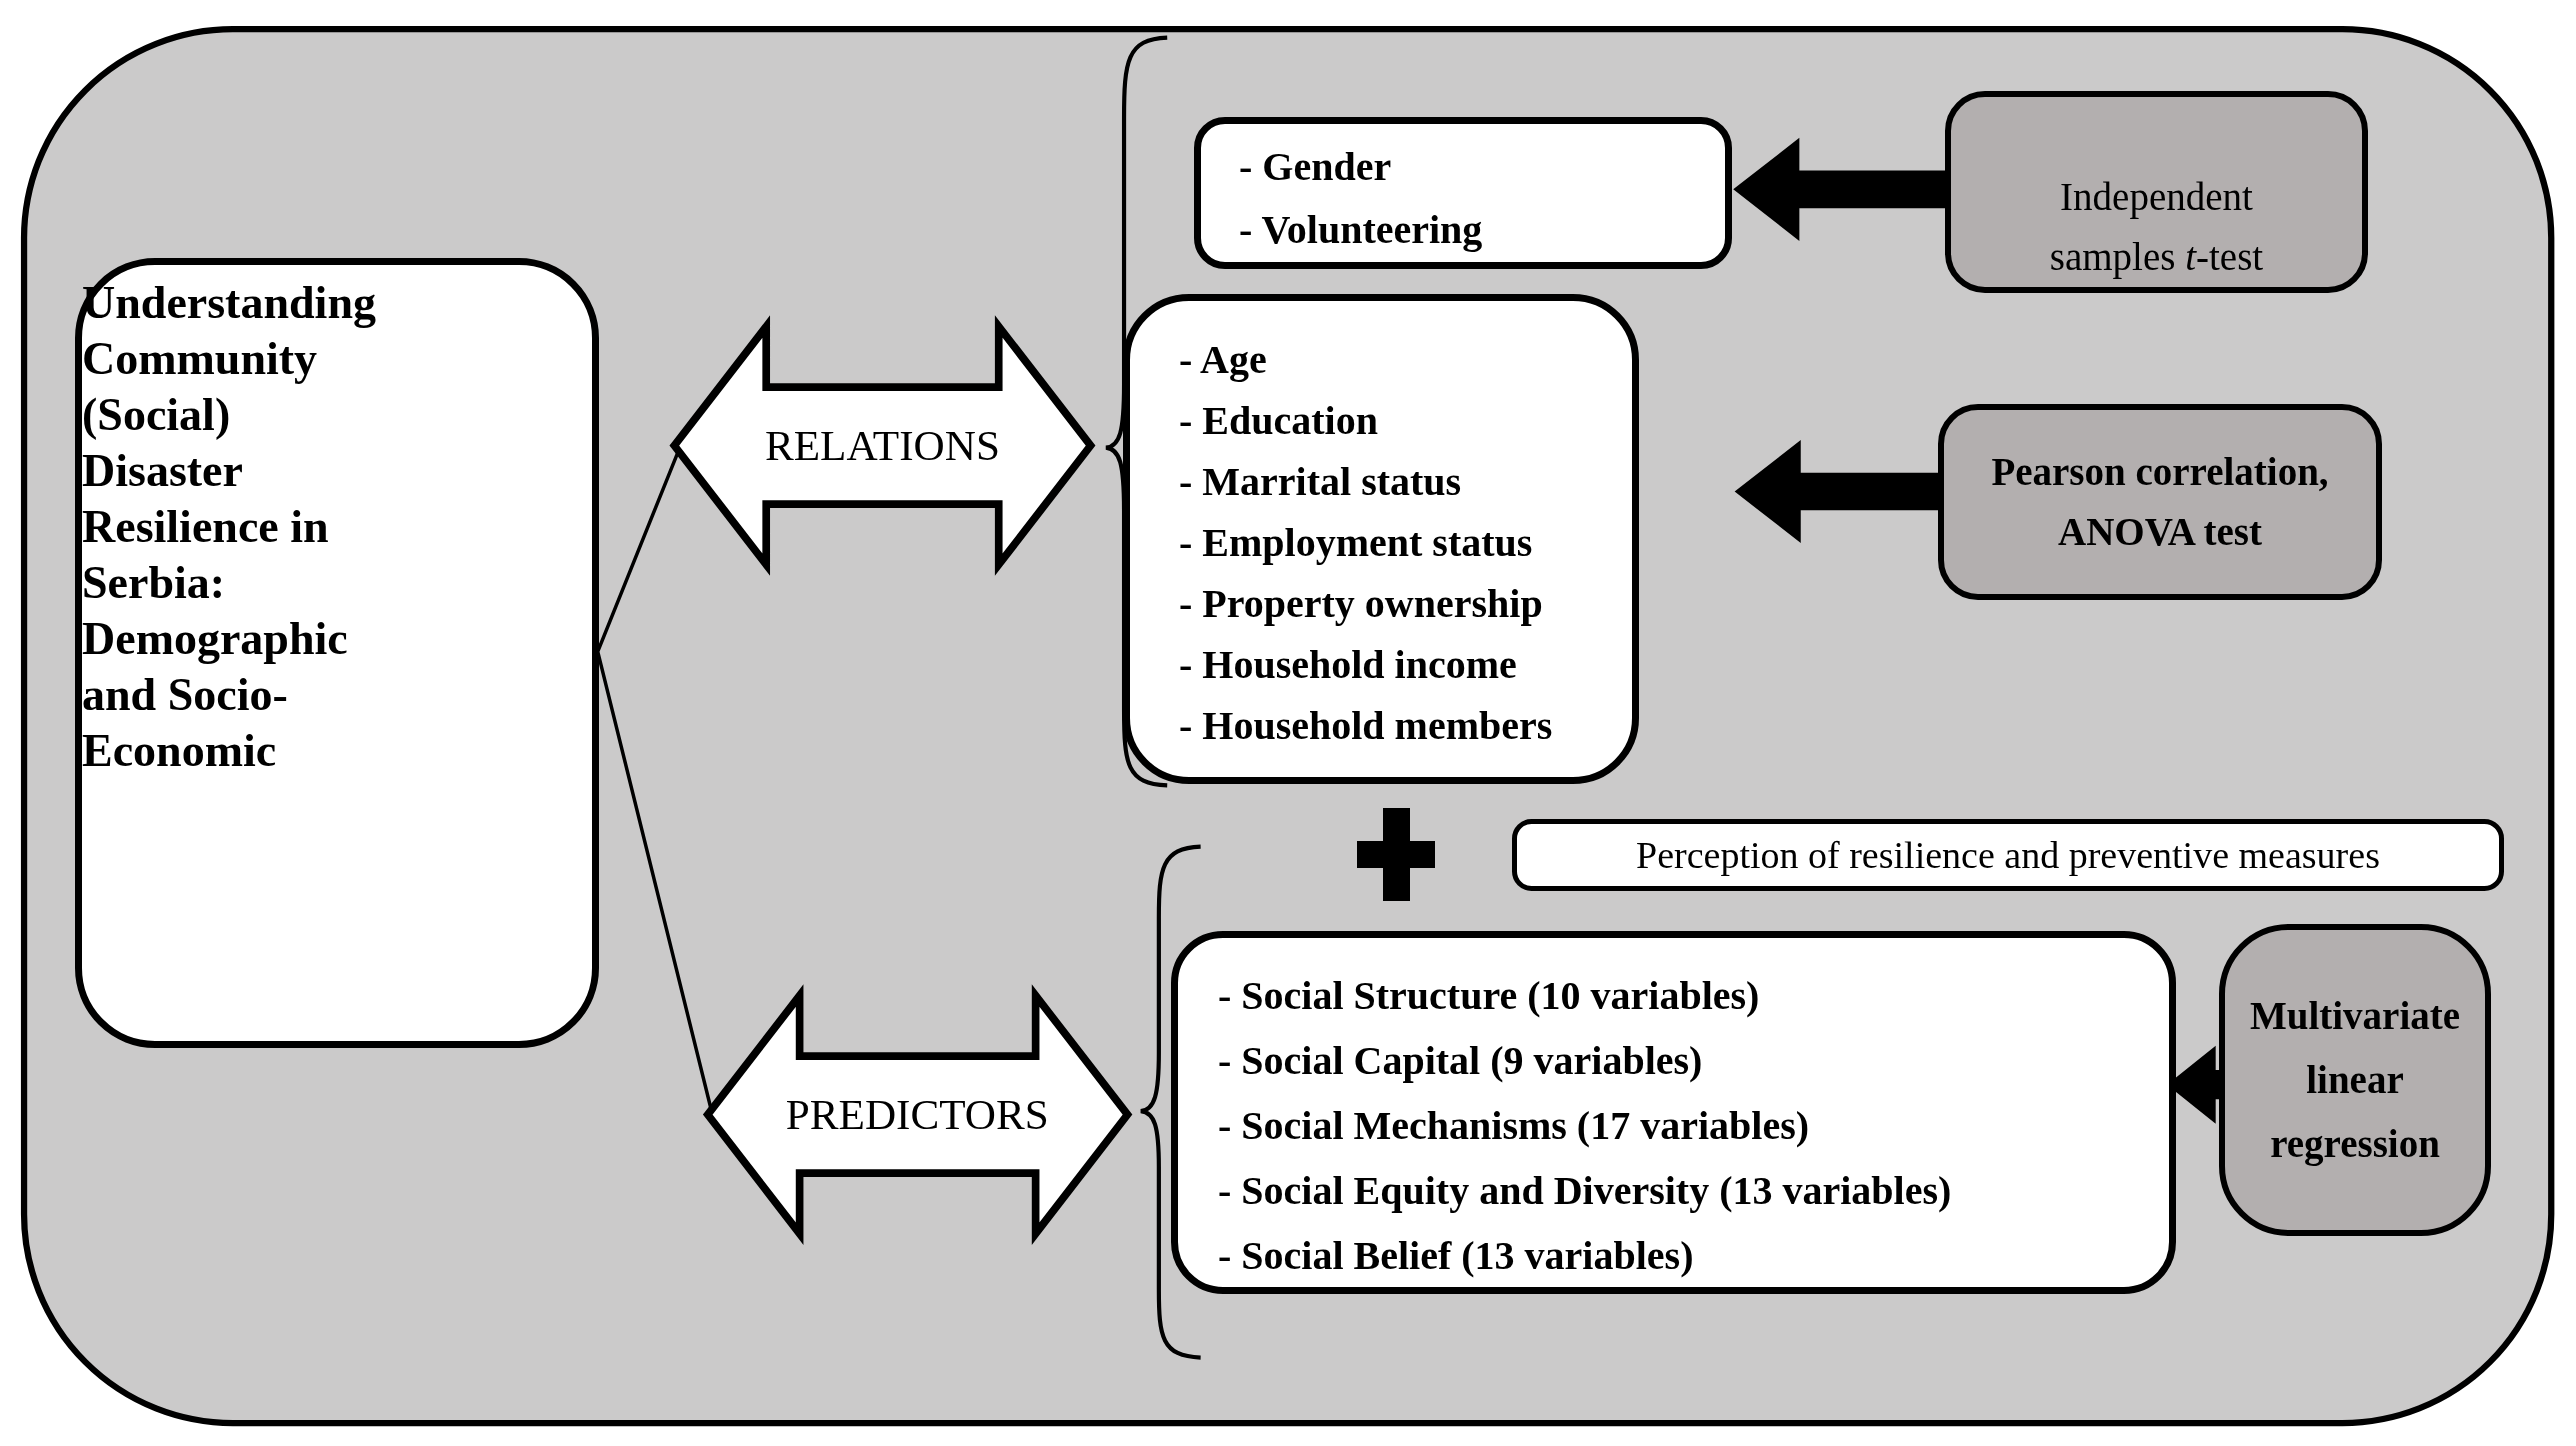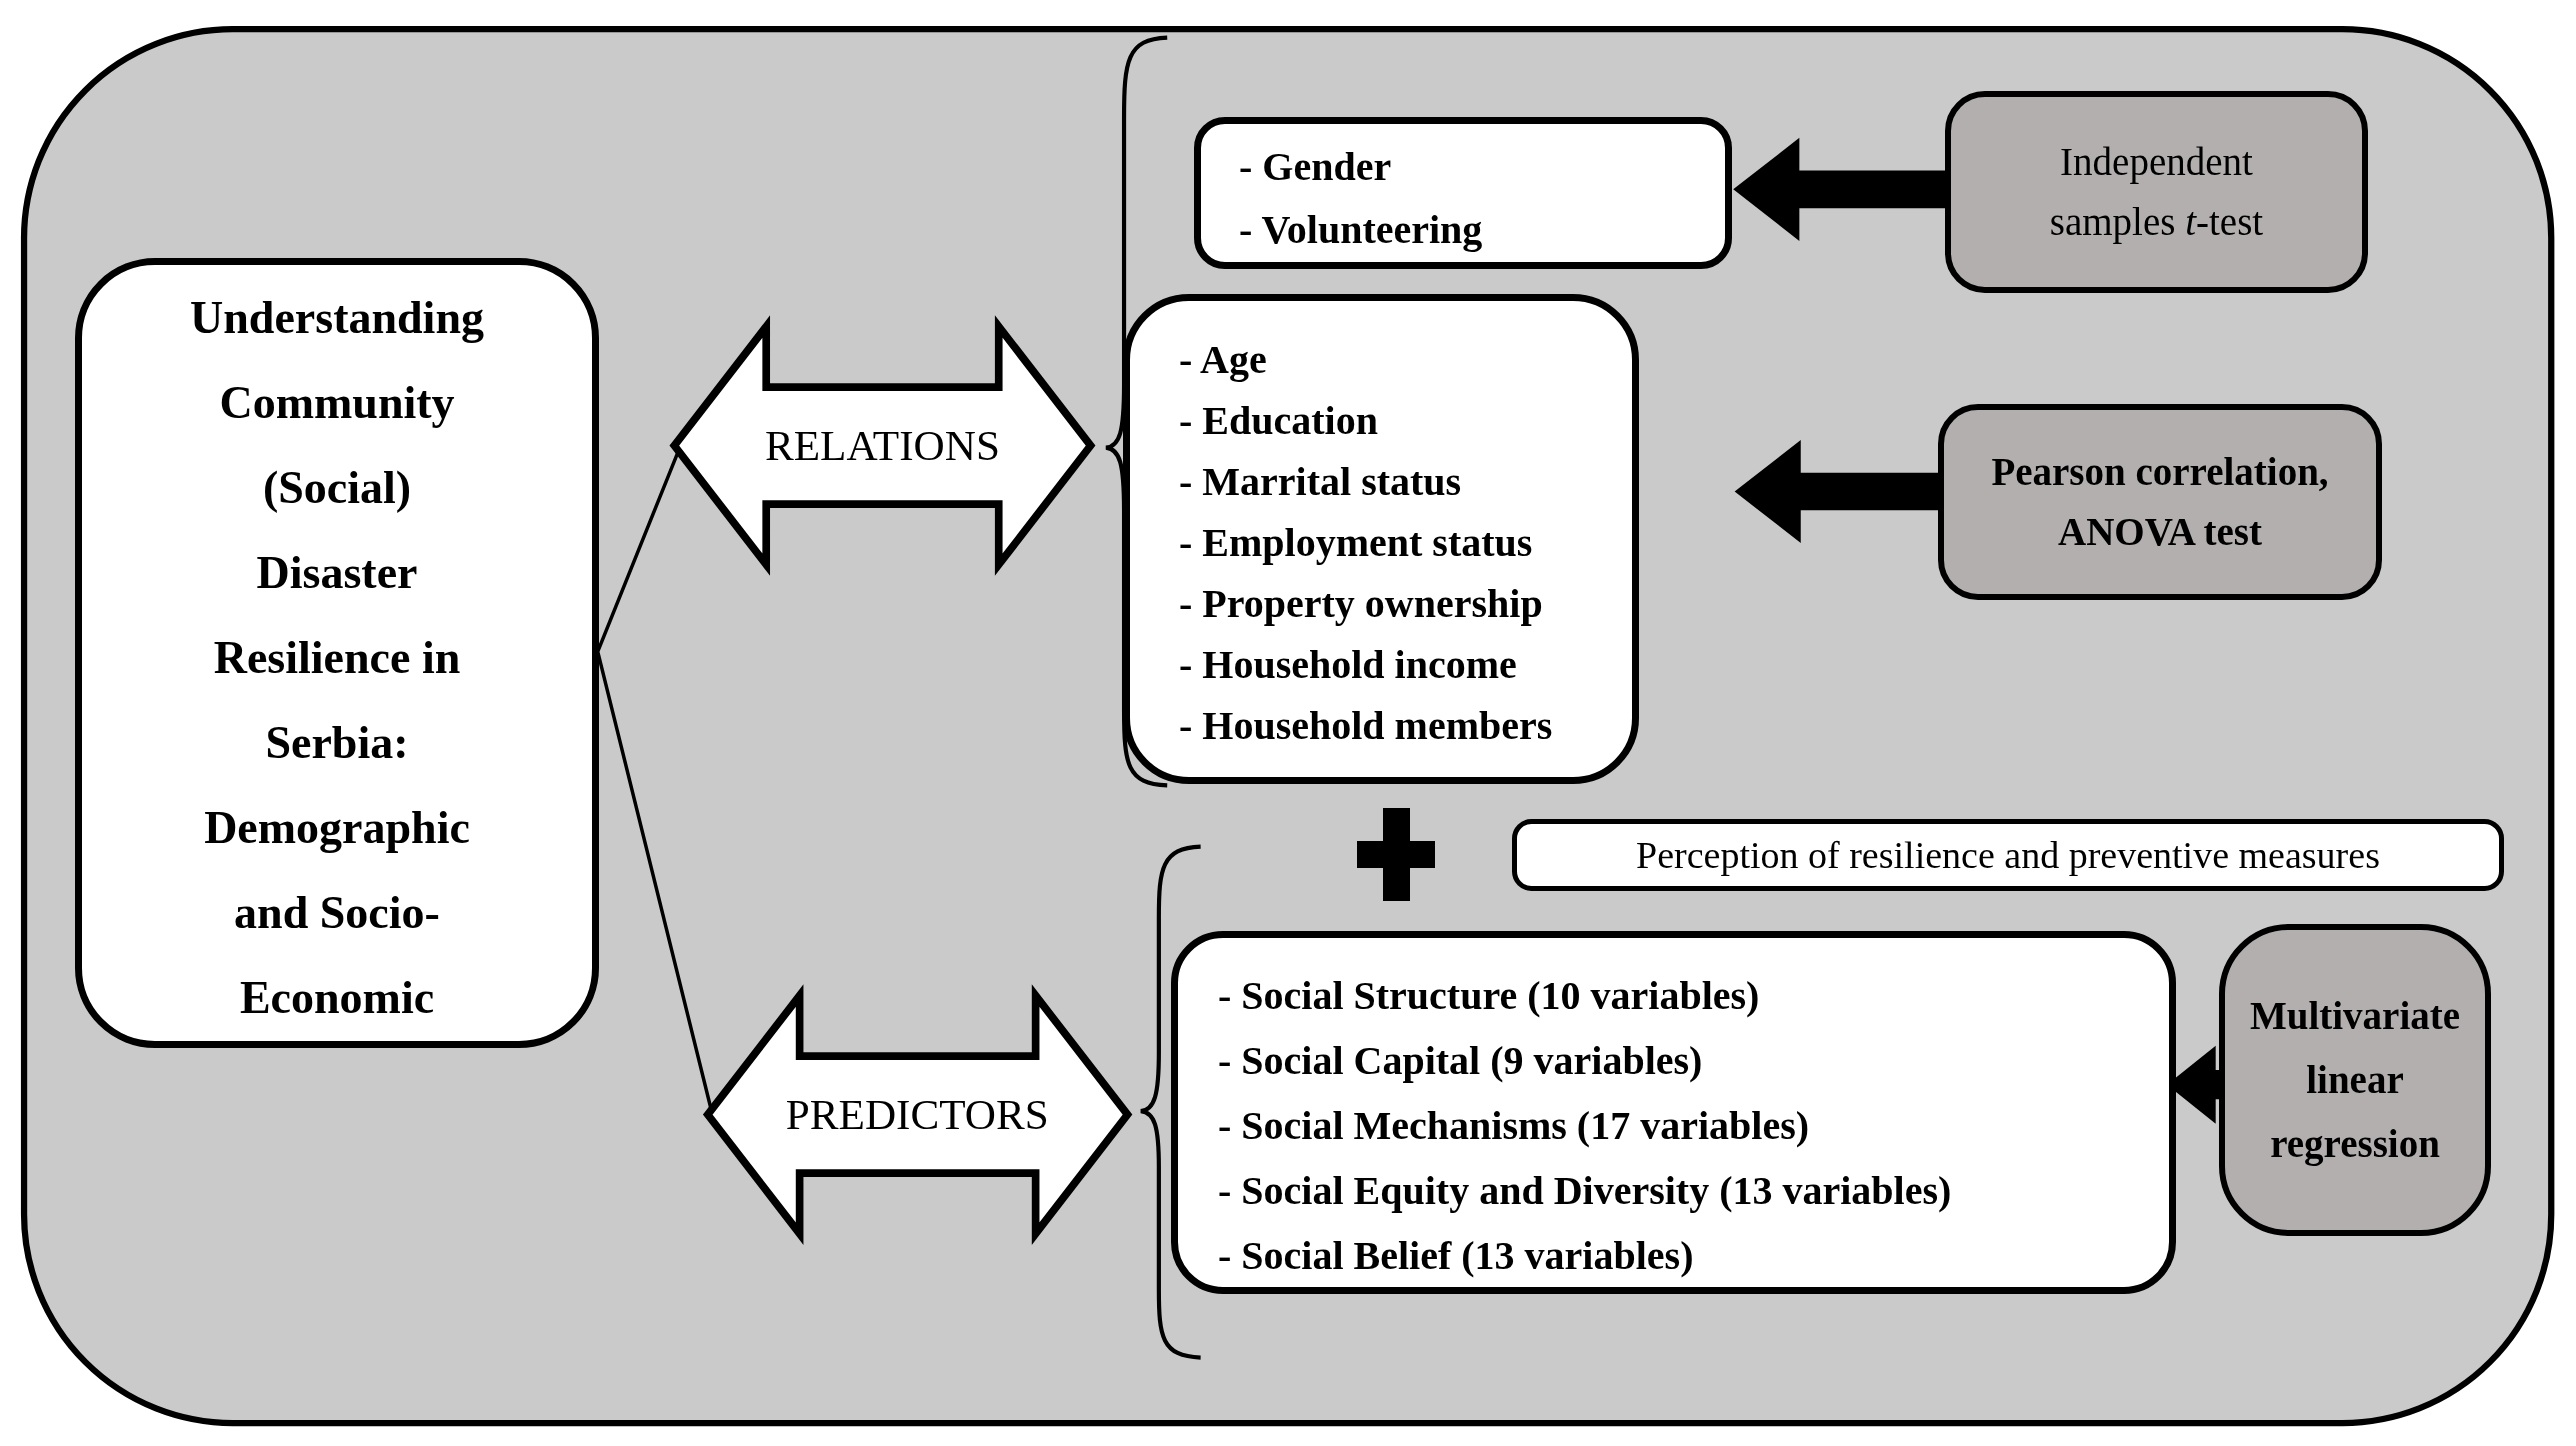--- a/index.html
+++ b/index.html
@@ -7,38 +7,38 @@
     position:relative;width:2576px;height:1446px;background:#ffffff;
     font-family:"Liberation Serif", serif;color:#000;overflow:hidden;
   }
   svg.layer{position:absolute;left:0;top:0;width:2576px;height:1446px;}
   .box{position:absolute;background:#ffffff;border:7px solid #000;box-sizing:border-box;}
   .box.gray{background:#b3afaf;}
   .list{white-space:pre-line;font-weight:bold;}
   .center-flex{display:flex;align-items:center;justify-content:center;text-align:center;}
   .title-box{
     left:75px;top:258px;width:524px;height:790px;border-radius:80px;
-    font-weight:bold;font-size:46px;line-height:85px;text-align:center;
+    font-weight:bold;font-size:46px;line-height:56px;
     padding-top:9.7px;
   }
   .gender-box{
     left:1194px;top:117px;width:538px;height:152px;border-radius:31px;
     font-size:40px;line-height:63px;padding:11px 0 0 38px;
   }
   .vars-box{
     left:1123px;top:294px;width:516px;height:490px;border-radius:66px;
     font-size:40px;line-height:61px;padding:28px 0 0 49px;
   }
   .social-box{
     left:1171px;top:931px;width:1005px;height:363px;border-radius:52px;
     font-size:40px;line-height:65px;padding:25px 0 0 40px;
   }
   .ttest-box{
     left:1945px;top:91px;width:423px;height:202px;border-radius:40px;
-    font-size:39px;line-height:60px;border-width:6.3px;
+    font-size:39px;line-height:60px;border-width:6.3px;align-items:flex-end;
   }
   .pearson-box{
     left:1938px;top:404px;width:444px;height:196px;border-radius:40px;
     font-size:39px;line-height:60px;border-width:6.3px;
   }
   .regress-box{
     left:2219px;top:924px;width:272px;height:312px;border-radius:70px;
     font-size:39px;line-height:64px;border-width:6.3px;
   }
   .perception-box{

